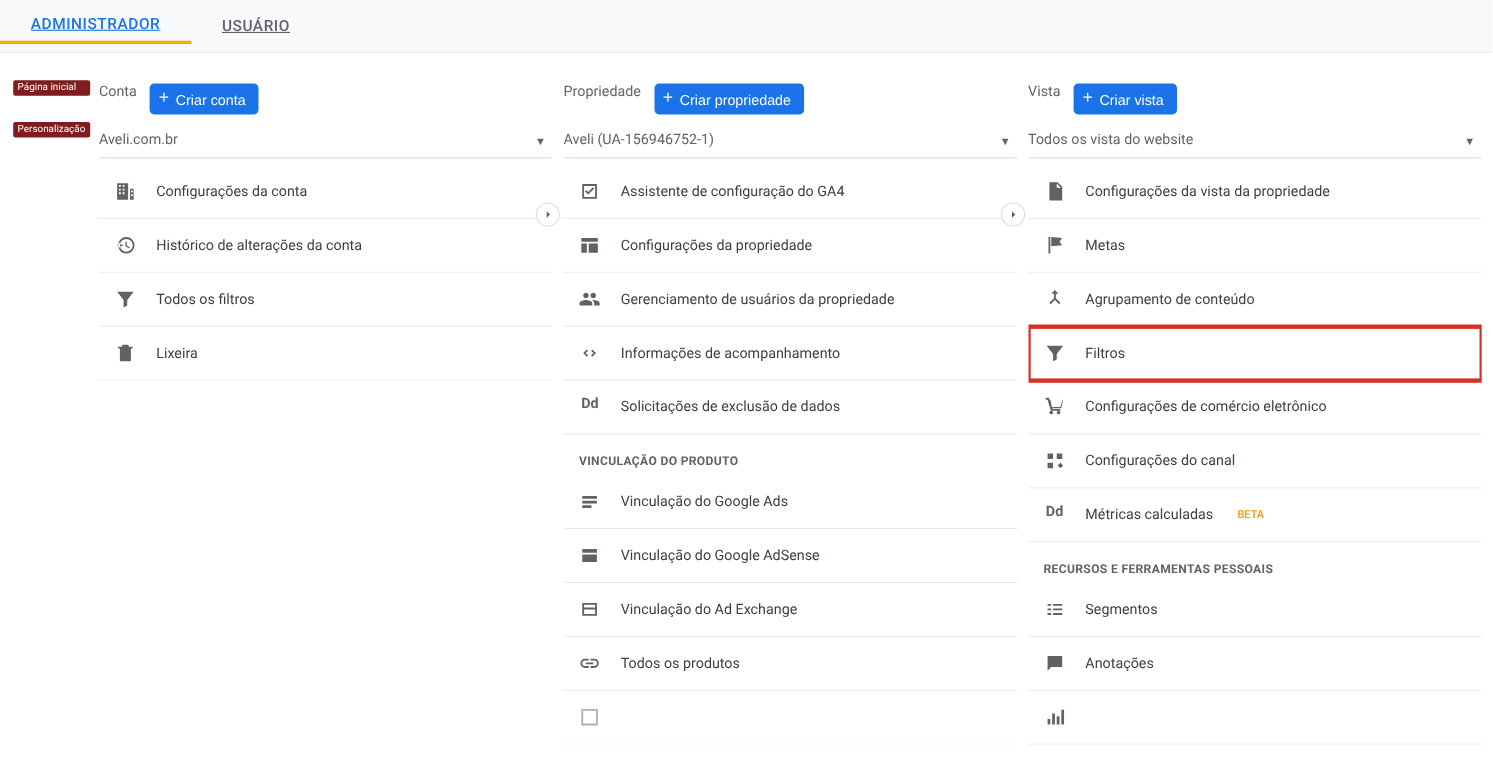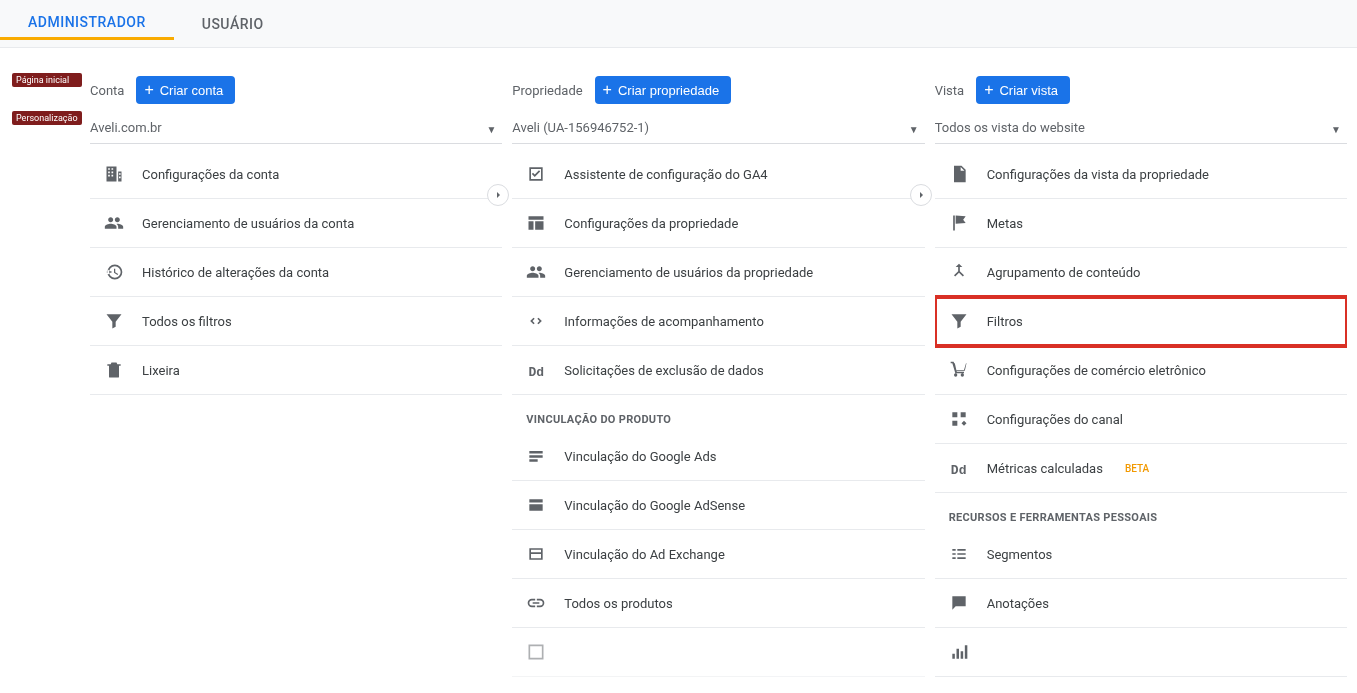--- a/index.html
+++ b/index.html
@@ -1,38 +1,38 @@
 <!DOCTYPE html>
 <html><head>
 <meta charset="utf-8">
 <style>
 * { box-sizing: border-box; margin: 0; padding: 0; }
 body { font-family: Roboto, Arial, sans-serif; background: #fff; color: #3c4043; width: 1357px; height: 693px; overflow: hidden; }
 
 .topbar { background: #f8f9fa; border-bottom: 1px solid #e8eaed; height: 48px; display: flex; align-items: center; }
-.tab { padding: 12px 28px; height: 32px; display: flex; align-items: center; font-size: 14px; font-weight: 500; letter-spacing: .5px; color: #5f6368; cursor: pointer; }
+.tab { padding: 12px 28px; height: 32px; display: flex; align-items: center; font-size: 14px; font-weight: 500; letter-spacing: .5px; color: #5f6368; cursor: pointer; text-decoration: underline; }
 .tab.active { color: #1a73e8; border-bottom: 3px solid #f9ab00; }
 
 .sidebar-float { position: absolute; left: 12px; top: 73px; display: flex; flex-direction: column; gap: 24px; }
 .sidebar-chip { background: #7f1d1d; color: #fff; font-size: 9px; padding: 2px 4px; border-radius: 2px; white-space: nowrap; }
 
 .columns { display: flex; padding: 24px 10px 0 90px; gap: 10px; position: relative; height: calc(693px - 48px); }
 .col { flex: 1; display: flex; flex-direction: column; min-width: 0; position: relative; }
 
-.col-head { display: flex; align-items: center; gap: 12px; padding: 4px 0 12px 0; }
+.col-head { display: flex; align-items: flex-start; gap: 12px; padding: 4px 0 12px 0; }
 .col-title { font-size: 13px; color: #5f6368; }
 .create-btn { background: #1a73e8; color: #fff; border: none; border-radius: 4px; padding: 6px 12px 6px 8px; font-size: 13px; font-weight: 500; display: inline-flex; align-items: center; gap: 6px; cursor: pointer; }
 .plus { font-size: 16px; line-height: 1; font-weight: 400; }
 
 .selector { display: flex; justify-content: space-between; align-items: flex-end; border-bottom: 1px solid #dadce0; padding: 4px 6px 8px 0; font-size: 13px; color: #5f6368; cursor: pointer; }
 .caret { font-size: 10px; color: #5f6368; }
 
 .menu { padding-top: 6px; overflow: hidden; }
 .item { display: flex; align-items: center; gap: 18px; padding: 14px 6px 14px 14px; border-bottom: 1px solid #e8eaed; font-size: 13px; color: #3c4043; cursor: pointer; }
-.item .icon { width: 20px; height: 20px; fill: #5f6368; flex-shrink: 0; display: flex; align-items: flex-end; justify-content: center; font-family: Liberation Mono, monospace; }
+.item .icon { width: 20px; height: 20px; fill: #5f6368; flex-shrink: 0; display: flex; align-items: flex-start; justify-content: center; }
 .item.highlight { outline: 4px solid #d93025; outline-offset: -2px; }
 .item .badge { font-size: 10px; color: #f29900; font-weight: 500; margin-left: 4px; }
 
 .section-head { font-size: 11px; font-weight: 700; color: #5f6368; letter-spacing: .3px; padding: 18px 6px 6px 14px; }
 
 .move-circle { position: absolute; right: -7px; top: 112px; width: 22px; height: 22px; border: 1px solid #dadce0; border-radius: 50%; background: #fff; display: flex; align-items: center; justify-content: center; cursor: pointer; }
 .move-circle svg { width: 12px; height: 12px; fill: #5f6368; }
 
 svg { width: 20px; height: 20px; }
 </style>
@@ -68,28 +68,20 @@
         <span class="icon">
             <svg viewBox="0 0 24 24">
               <path d="M3 3h12v18H3V3zm2 2v2h2V5H5zm4 0v2h2V5H9zm-4 4v2h2V9H5zm4 0v2h2V9H9zm-4 4v2h2v-2H5zm4 0v2h2v-2H9zm8-4h4v12h-4V9zm1 2v2h2v-2h-2zm0 4v2h2v-2h-2z"></path>
             </svg>
           </span>
         <span>Configurações da conta</span>
       </div>
       <div class="item">
         <span class="icon">
             <svg viewBox="0 0 24 24">
-              <path d="M16 11c1.66 0 3-1.34 3-3s-1.34-3-3-3-3 1.34-3 3 1.34 3 3 3zm-8 0c1.66 0 3-1.34 3-3S9.66 5 8 5 5 6.34 5 8s1.34 3 3 3zm0 2c-2.33 0-7 1.17-7 3.5V19h14v-2.5C15 14.17 10.33 13 8 13zm8 0c-.29 0-.62.02-.97.05 1.16.84 1.97 1.97 1.97 3.45V19h6v-2.5c0-2.33-4.67-3.5-7-3.5z"></path>
-            </svg>
-          </span>
-        <span>Gerenciamento de usuários da conta</span>
-      </div>
-      <div class="item">
-        <span class="icon">
-            <svg viewBox="0 0 24 24">
               <path d="M13 3a9 9 0 100 18 9 9 0 000-18zm0 16a7 7 0 110-14 7 7 0 010 14zM12 8h1.5v4.25l3.5 2.08-.75 1.23L12 13V8zM3 12l3-3v2h3v2H6v2l-3-3z"></path>
             </svg>
           </span>
         <span>Histórico de alterações da conta</span>
       </div>
       <div class="item">
         <span class="icon">
             <svg viewBox="0 0 24 24">
               <path d="M3 4h18l-7 9v6l-4 2v-8L3 4z"></path>
             </svg>

